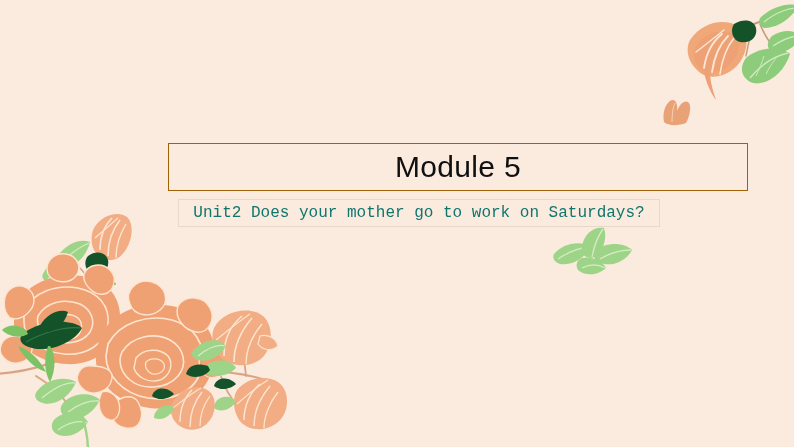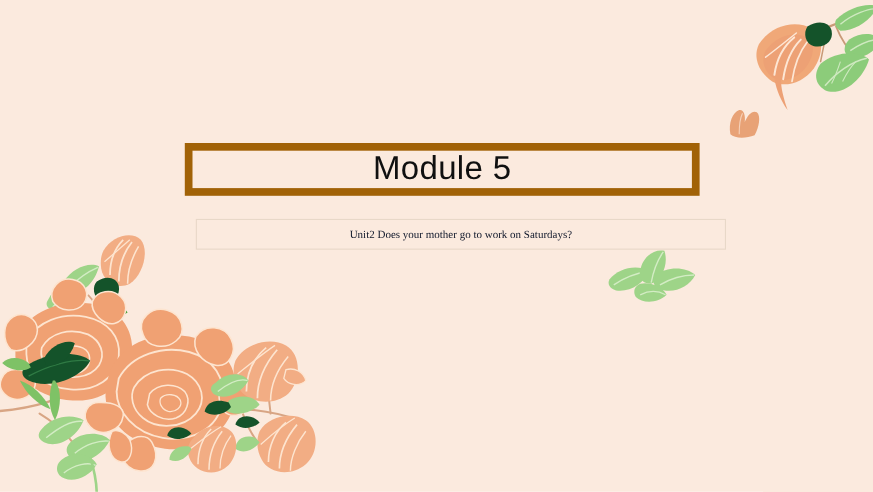--- a/index.html
+++ b/index.html
@@ -44,24 +44,24 @@
   #deco-bottom-left {
     left: -4px;
     top: 206px;
     width: 310px;
     height: 245px;
   }
 
   #title-box {
     position: absolute;
     left: 168px;
-    top: 130px;
-    width: 468px;
+    top: 143px;
+    width: 580px;
     height: 48px;
-    border: 7px solid #a16207;
+    border: 1px solid #a16207;
     box-sizing: border-box;
     display: flex;
     align-items: center;
     justify-content: center;
     background: transparent;
   }
   #title-text {
     font-family: "Liberation Sans", sans-serif;
     font-size: 30px;
     font-weight: 400;
@@ -77,24 +77,24 @@
     width: 482px;
     height: 28px;
     border: 1px solid #e8d8c8;
     box-sizing: border-box;
     display: flex;
     align-items: center;
     justify-content: center;
     background: transparent;
   }
   #subtitle-text {
-    font-family: Liberation Serif, serif;
-    font-size: 10px;
+    font-family: Liberation Mono, monospace;
+    font-size: 16px;
     font-weight: 400;
-    color: #0f172a;
+    color: #0f766e;
     white-space: nowrap;
     letter-spacing: 0px;
   }
 </style>
 </head>
 <body>
 
 <div id="slide">
 
   <div class="deco" id="deco-top-right">

